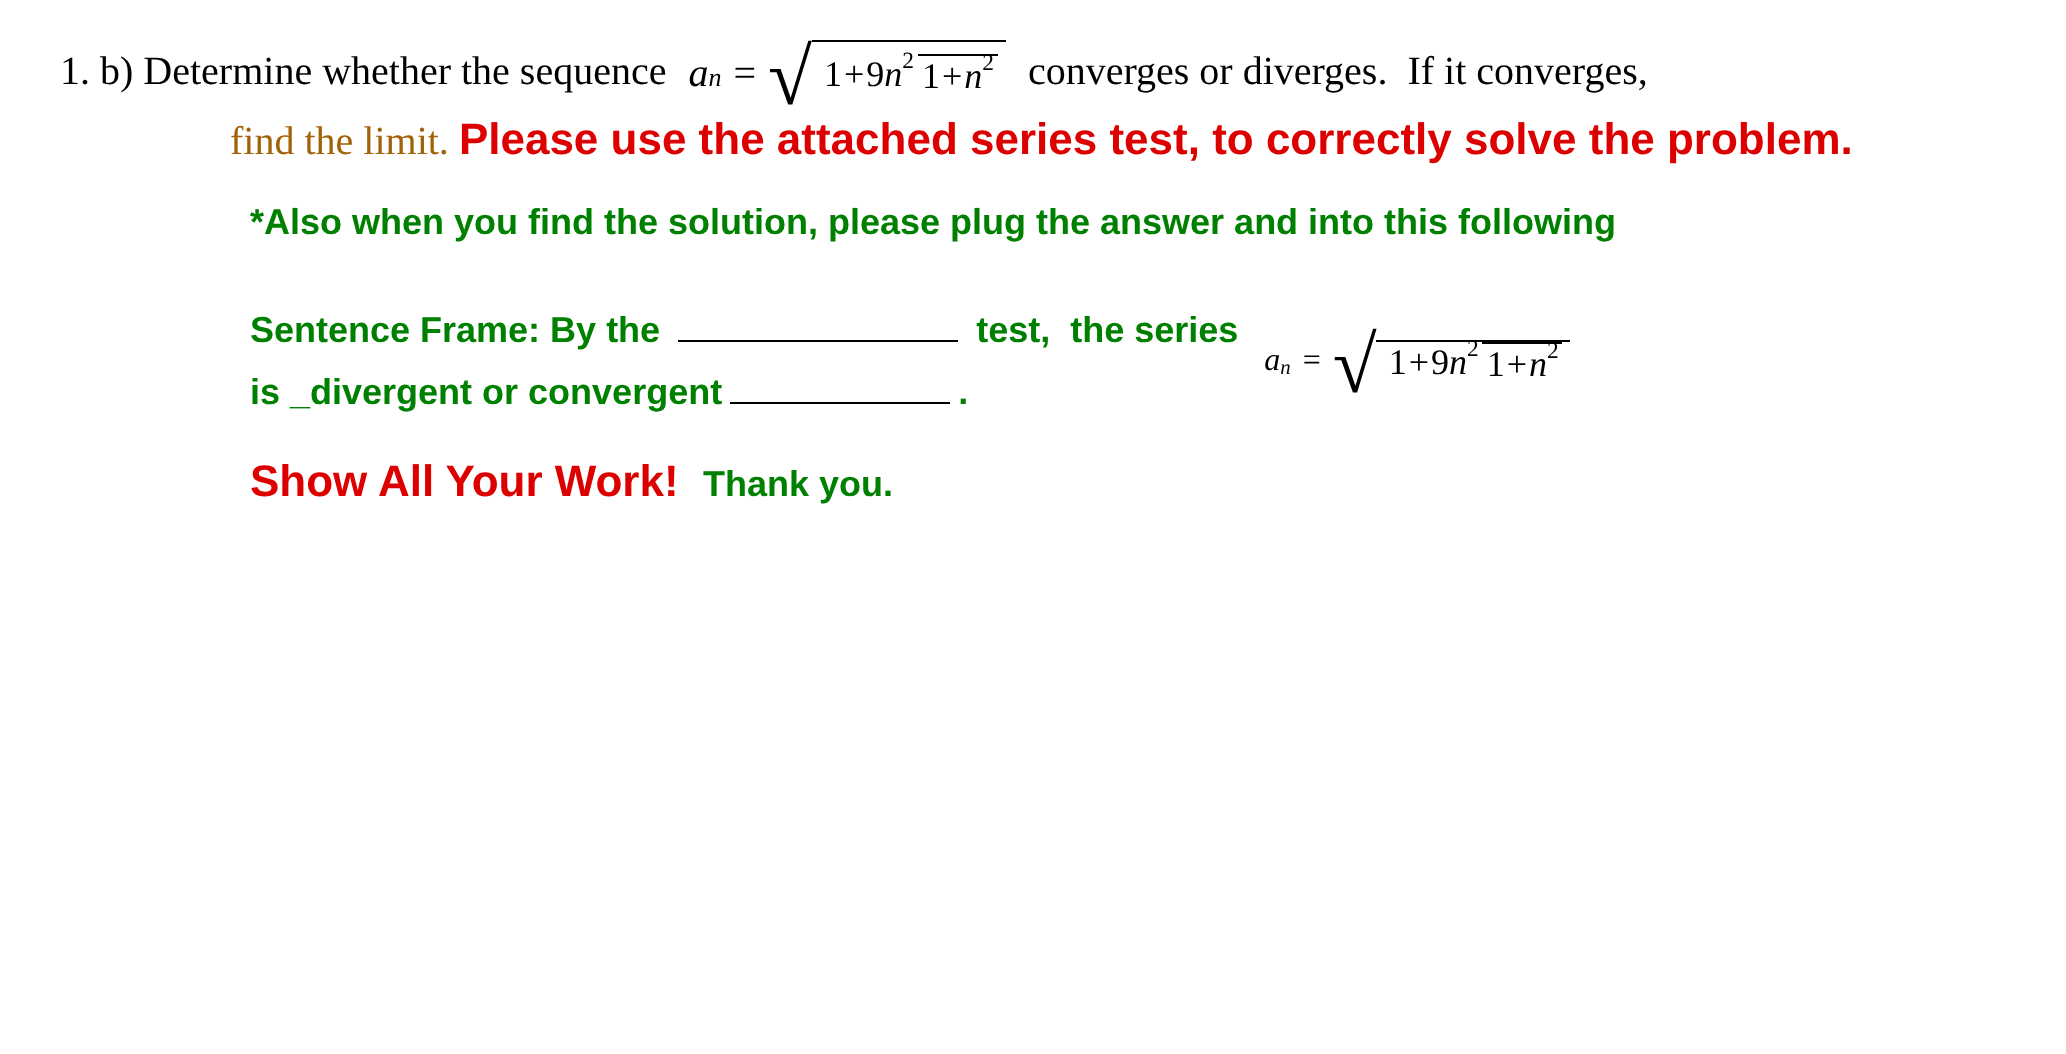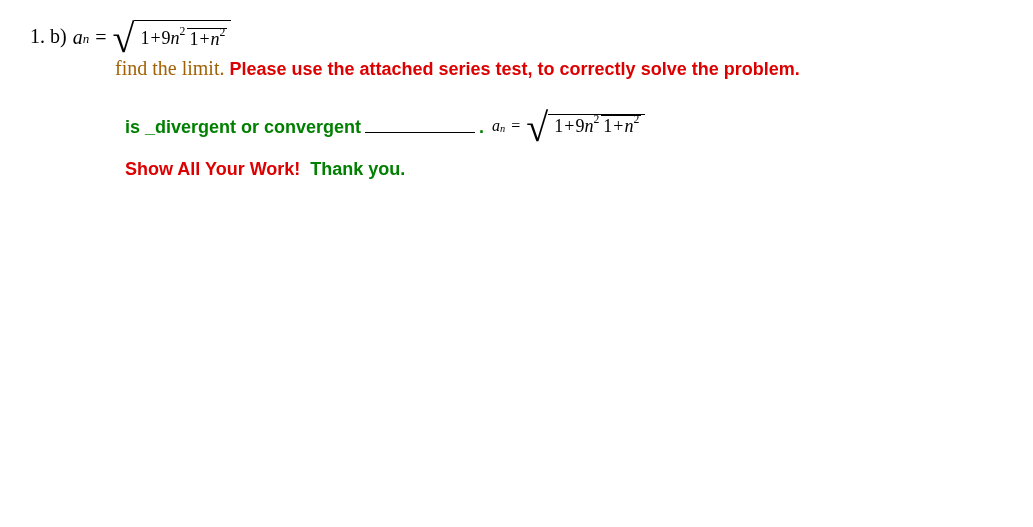--- a/index.html
+++ b/index.html
@@ -21,21 +21,21 @@
     .indent {
       margin-left: 85px;
     }
     .indent2 {
       margin-left: 95px;
     }
     .red {
       color: #d00;
       font-weight: bold;
       font-family: Verdana, Arial, sans-serif;
-      font-size: 18px;
+      font-size: 22px;
     }
     .green {
       color: #008000;
       font-weight: bold;
       font-family: Verdana, Arial, sans-serif;
       font-size: 18px;
     }
     .black {
       color: #a16207;
       font-family: 'Times New Roman', serif;
@@ -125,49 +125,55 @@
     }
     .sentence-frame-text {
       line-height: 1.5;
     }
   </style>
 </head>
 <body>
 
 <div class="line1">
   <span>1.  b)</span>
+  <span style="white-space:pre;"> Determine whether the sequence </span>
   <span class="formula">
     <span class="a">a</span>
       <span class="sub">n</span>
     <span class="eq">=</span>
     <span class="sqrt-wrap">
       <span class="radical">√</span>
       <span class="under-sqrt">
         <span class="frac">
           <span class="num">
             <span style="font-style:normal;">1</span><span style="font-style:normal;margin:0 1px;">+</span><span style="font-style:normal;">9</span><span>n</span><span class="sup">2</span>
           </span>
           <span class="den">
             <span style="font-style:normal;">1</span><span style="font-style:normal;margin:0 1px;">+</span><span>n</span><span class="sup">2</span>
           </span>
         </span>
       </span>
     </span>
   </span>
+  <span style="white-space:pre;"> converges or diverges.  If it converges,</span>
 </div>
 
 <div class="indent" style="font-size:20px;margin-top:4px;">
   <span class="black" style="white-space:pre;">find the limit. </span><span class="red">Please use the attached series test, to correctly solve the problem.</span>
 </div>
 
 <div class="section indent2">
+  <div class="green">*Also when you find the solution, please plug the answer and  into this following</div>
 </div>
 
 <div class="section indent2 sentence-frame-row" style="margin-top:30px;">
   <div class="sentence-frame-text">
+    <div>
+      <span class="green" style="white-space:pre;">Sentence Frame: By the </span><span class="blank"></span><span class="green" style="white-space:pre;"> test,  the series </span>
+    </div>
     <div style="margin-top:4px;">
       <span class="green">is _divergent or convergent</span><span class="blank-short"></span><span class="green">.</span>
     </div>
   </div>
   <span class="formula" style="margin-left:8px;">
     <span class="a">a</span>
       <span class="sub">n</span>
     <span class="eq">=</span>
     <span class="sqrt-wrap">
       <span class="radical">√</span>

